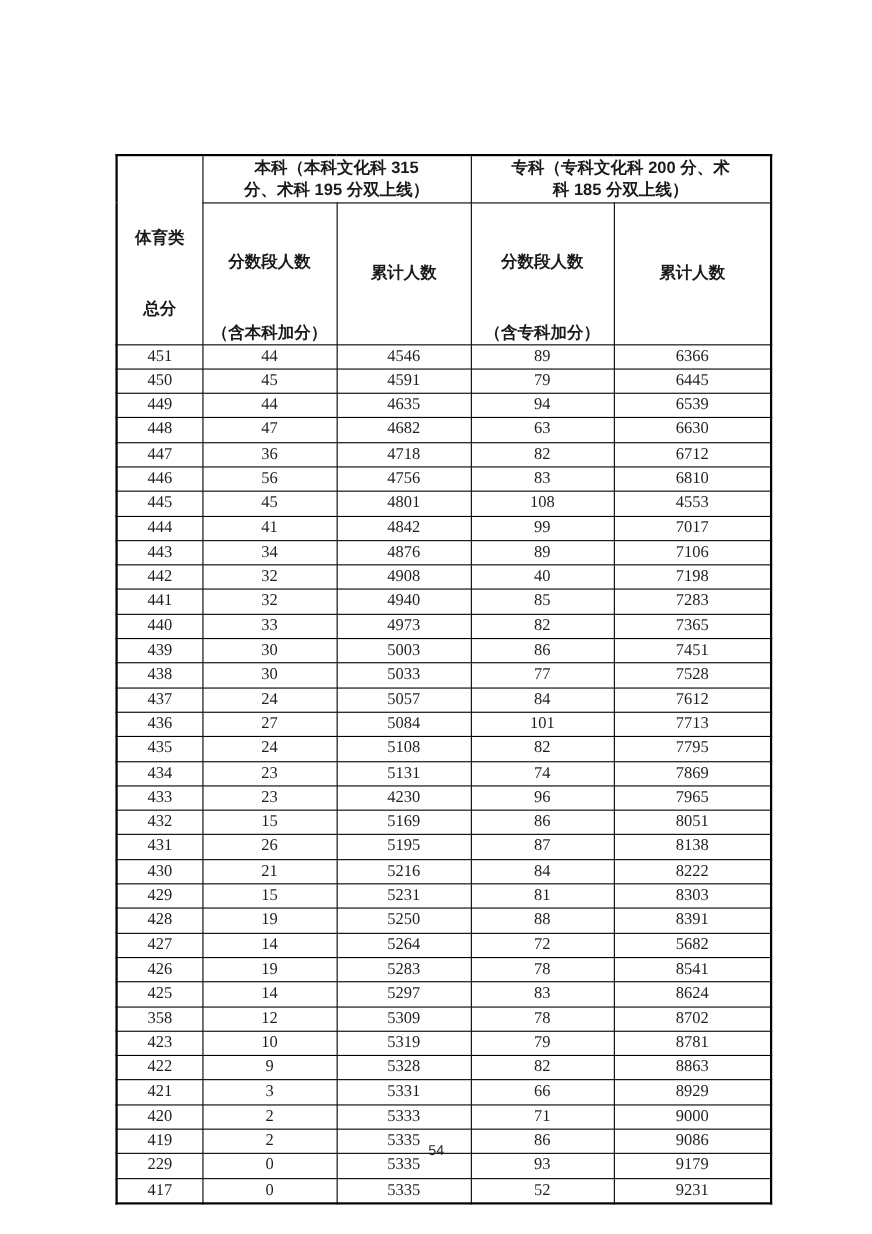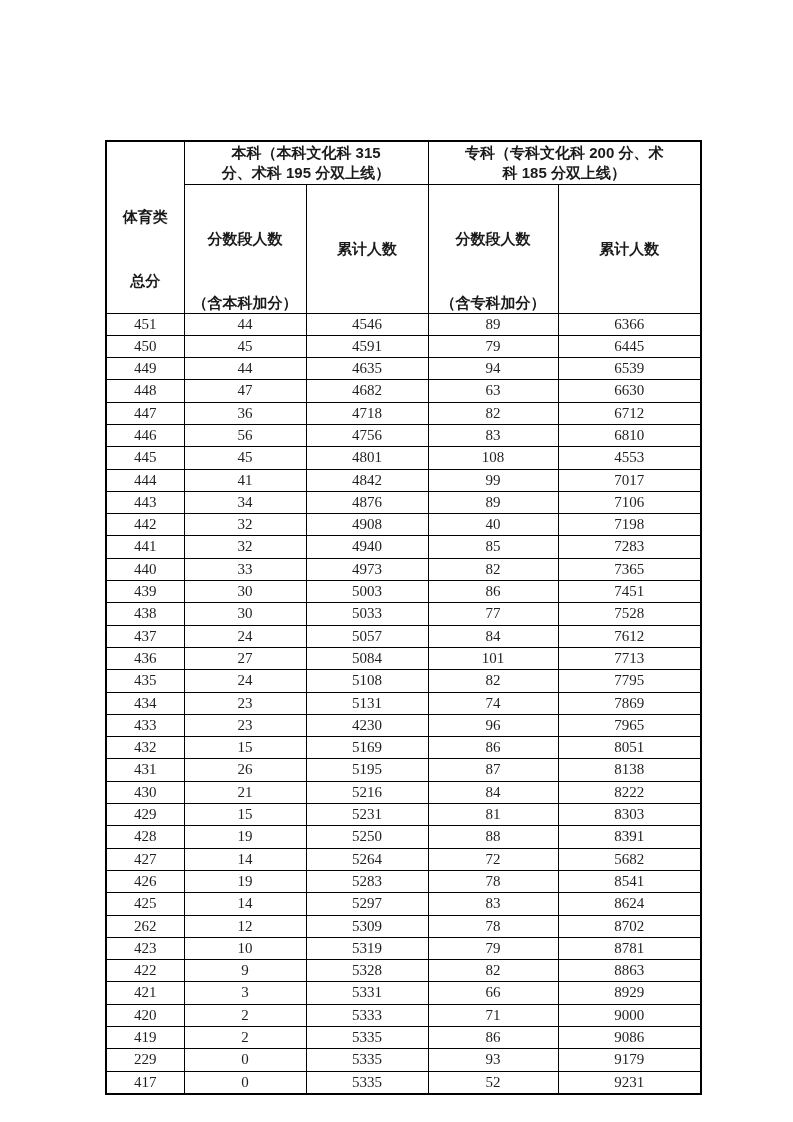--- a/index.html
+++ b/index.html
@@ -279,21 +279,21 @@
           <td>8541</td>
         </tr>
         <tr>
           <td>425</td>
           <td>14</td>
           <td>5297</td>
           <td>83</td>
           <td>8624</td>
         </tr>
         <tr>
-          <td>262</td>
+          <td>358</td>
           <td>12</td>
           <td>5309</td>
           <td>78</td>
           <td>8702</td>
         </tr>
         <tr>
           <td>423</td>
           <td>10</td>
           <td>5319</td>
           <td>79</td>
@@ -337,14 +337,15 @@
         <tr>
           <td>417</td>
           <td>0</td>
           <td>5335</td>
           <td>52</td>
           <td>9231</td>
         </tr>
       </tbody>
   </table>
 
+  <div class="page-number">54</div>
 
 </div>
 
 </body></html>

